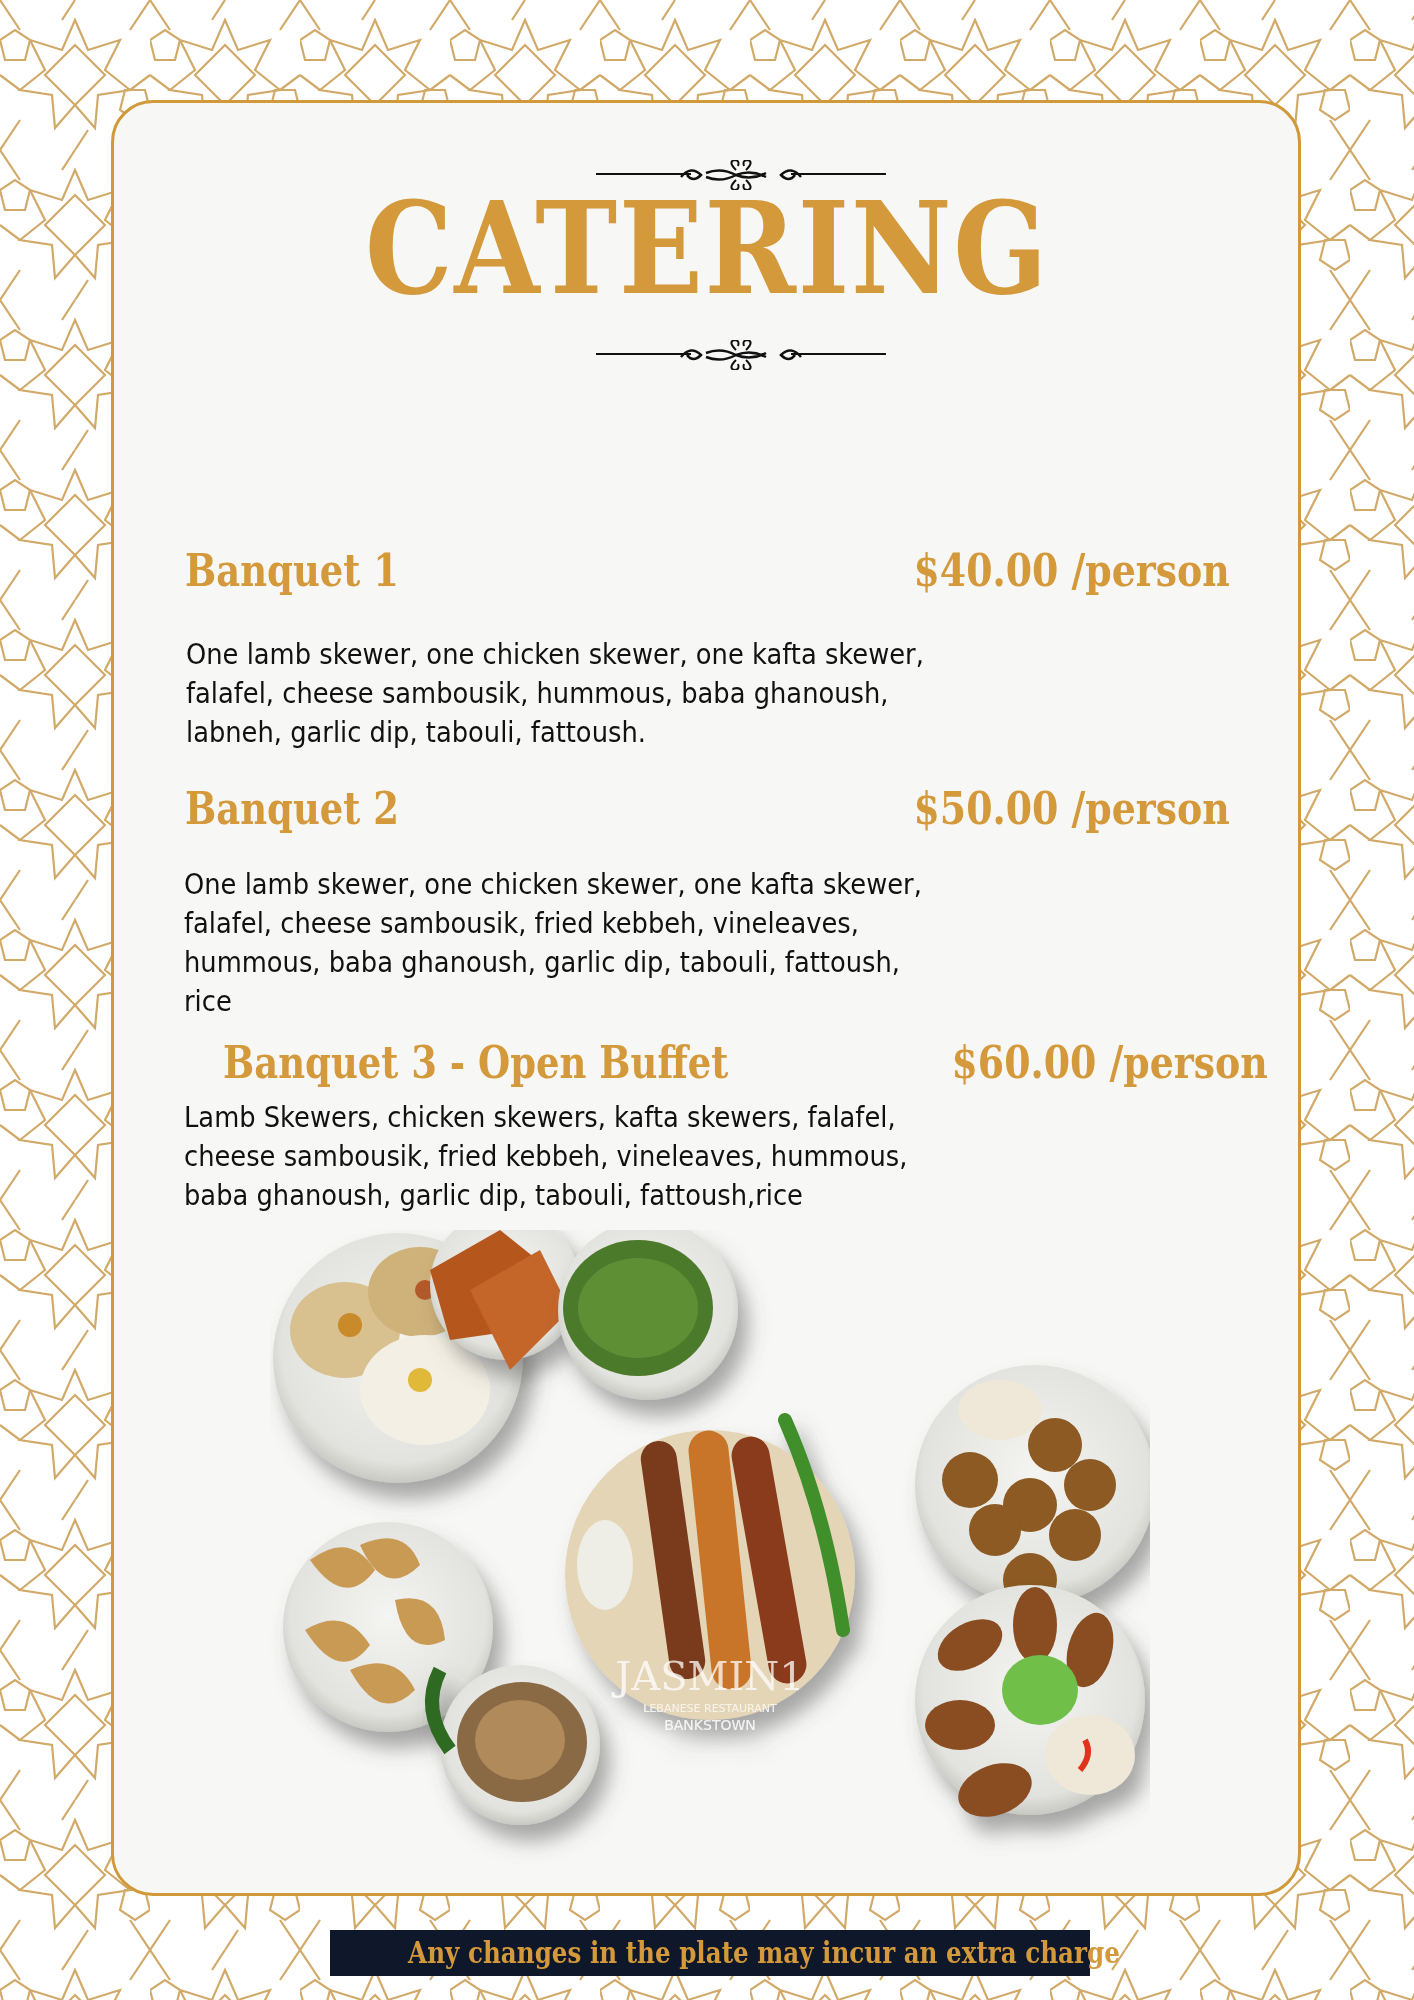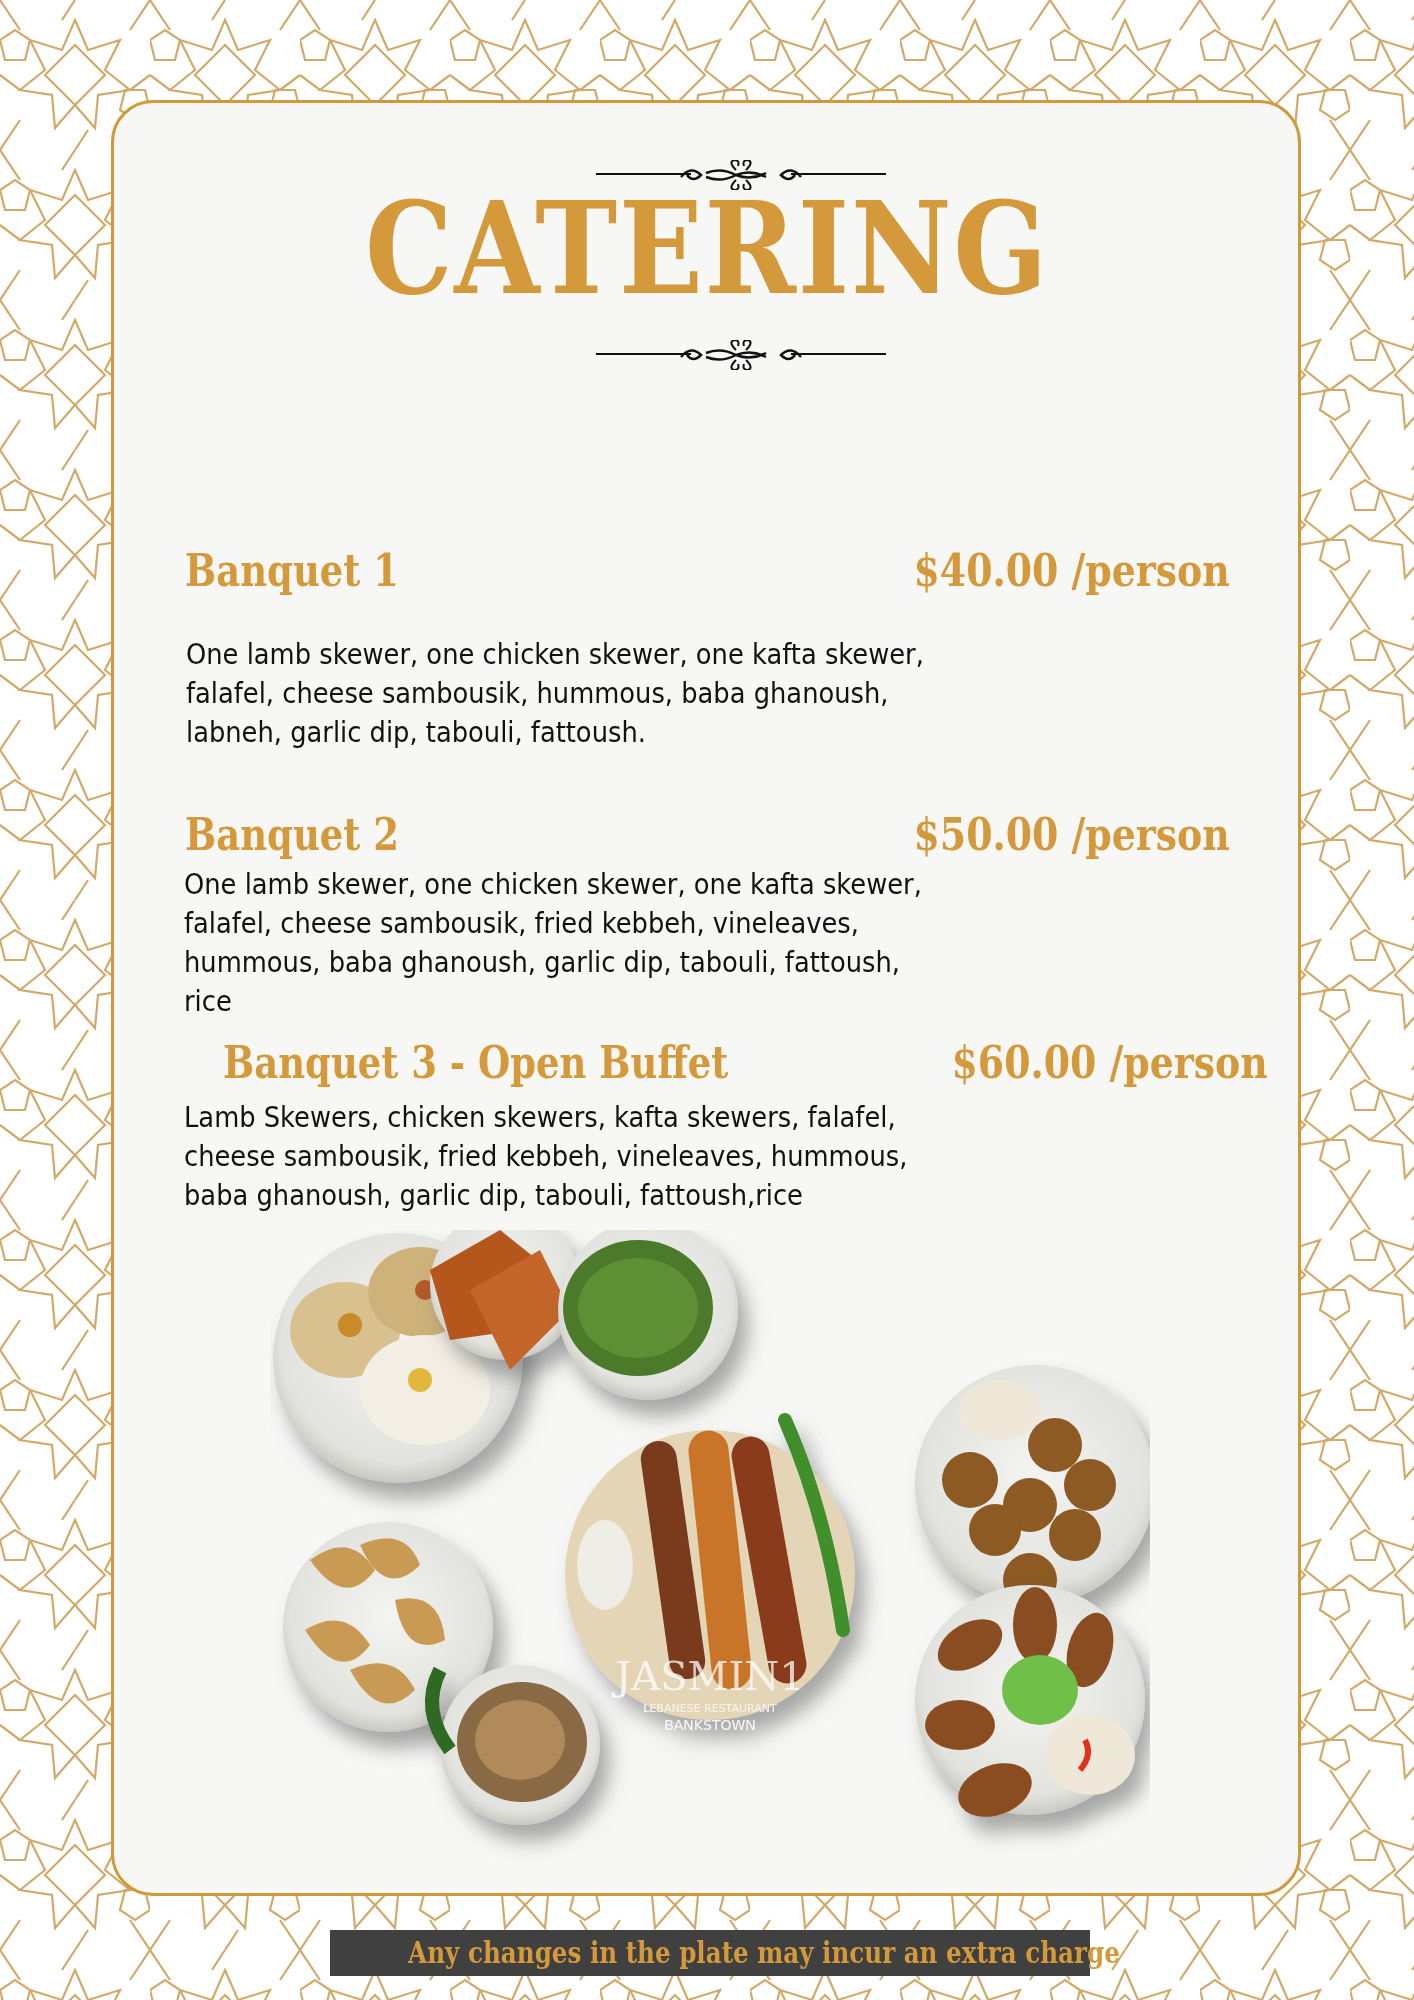--- a/index.html
+++ b/index.html
@@ -33,21 +33,21 @@
   .banquet-head .price { transform: scaleX(0.86); transform-origin: right center; white-space: nowrap; }
   .desc {
     position: absolute; left: 186px; width: 860px;
     font-family: "DejaVu Sans", sans-serif; color: #111111;
     font-size: 28px; line-height: 39px; font-weight: normal;
     transform: scaleX(0.92); transform-origin: left top;
   }
   .food { position: absolute; left: 270px; top: 1230px; width: 880px; height: 640px; }
   .footer {
     position: absolute; left: 330px; width: 760px; top: 1930px; height: 46px;
-    background: #404040; text-align: center;
+    background: #0f172a; text-align: center;
     font-family: "DejaVu Serif", serif; font-weight: bold; color: #d3993a;
     font-size: 30px; line-height: 46px; white-space: nowrap;
   }
   .footer span { display: inline-block; transform: scaleX(0.82); transform-origin: center; }
 </style>
 </head>
 <body>
 
 <svg class="pattern" width="1414" height="2000" viewBox="0 0 1414 2000">
   <defs>
@@ -88,21 +88,21 @@
 <div class="banquet-head" style="top:540px;">
   <span class="name">Banquet 1</span>
   <span class="price">$40.00 /person</span>
 </div>
 <div class="desc" style="top:635px;">
   <div>One lamb skewer, one chicken skewer, one kafta skewer,</div>
   <div>falafel, cheese sambousik, hummous, baba ghanoush,</div>
   <div>labneh, garlic dip, tabouli, fattoush.</div>
 </div>
 
-<div class="banquet-head" style="top:804px;text-align:right;">
+<div class="banquet-head" style="top:778px;text-align:right;">
   <span class="name">Banquet 2</span>
   <span class="price">$50.00 /person</span>
 </div>
 <div class="desc" style="top:865px; left:184px;">
   <div>One lamb skewer, one chicken skewer, one kafta skewer,</div>
   <div>falafel, cheese sambousik, fried kebbeh, vineleaves,</div>
   <div>hummous, baba ghanoush, garlic dip, tabouli, fattoush,</div>
   <div>rice</div>
 </div>
 

